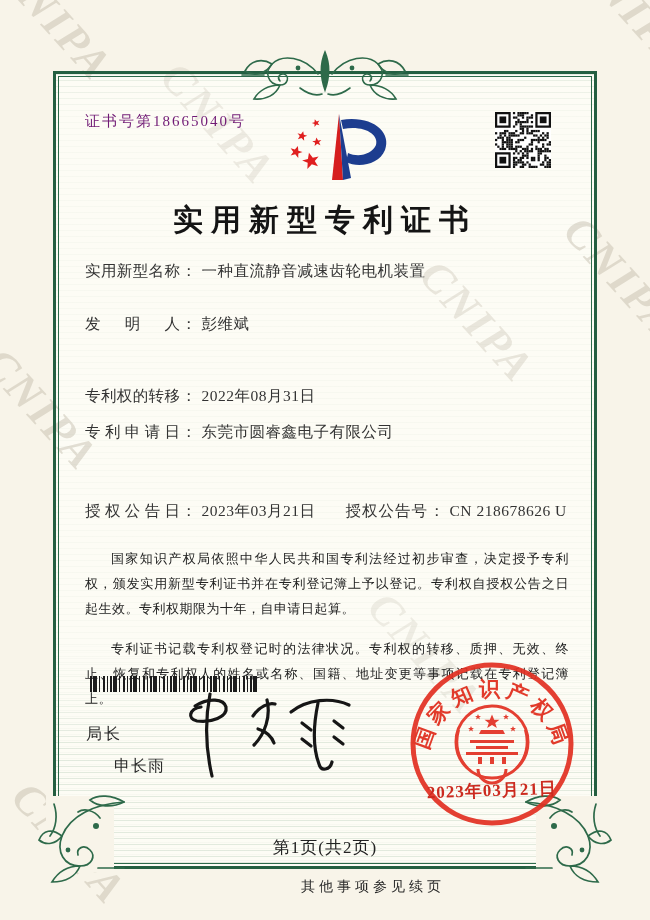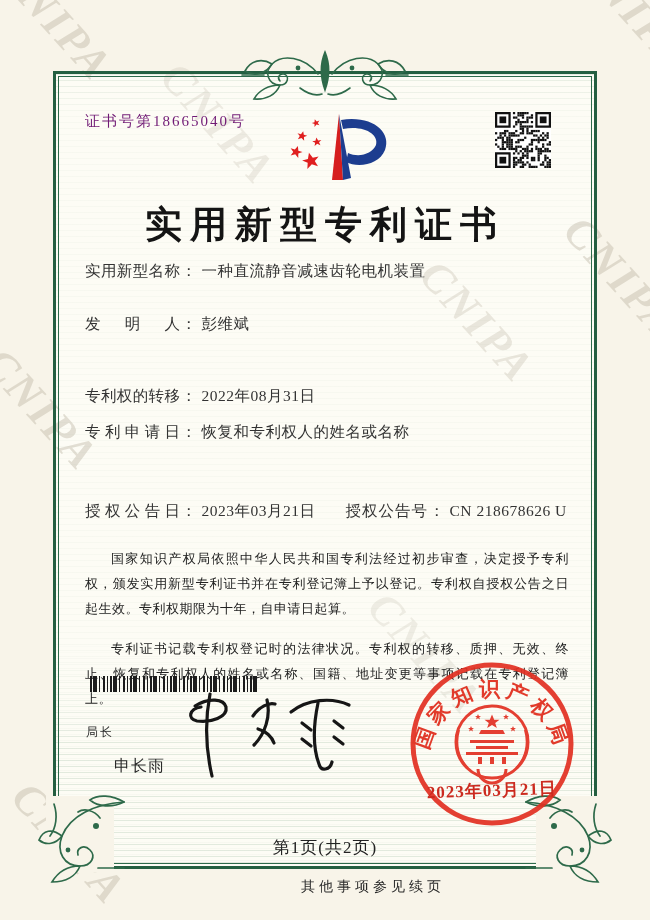--- a/index.html
+++ b/index.html
@@ -23,37 +23,37 @@
   .frame::after{content:"";position:absolute;inset:2px;border:1px solid #2e6b4c;}
   .corner-patch{position:absolute;background:#f8f4e9;z-index:5;}
   .patch-bl{left:46px;top:796px;width:68px;height:76px;}
   .patch-br{left:536px;top:796px;width:68px;height:76px;}
   .ornament{position:absolute;z-index:6;}
   
   .content{position:absolute;inset:0;z-index:7;}
   .cert-no{position:absolute;left:85px;top:112px;font-size:15px;letter-spacing:2px;color:#701a75;}
   .logo{position:absolute;left:252px;top:108px;}
   .qr{position:absolute;left:495px;top:112px;}
-  .title{position:absolute;top:200px;left:0;width:100%;text-align:center;font-size:37px;
+  .title{position:absolute;top:200px;left:0;width:100%;text-align:center;font-size:30px;
          font-weight:bold;letter-spacing:8px;color:#141414;}
   .frow{position:absolute;left:85px;font-size:15.5px;color:#333;white-space:nowrap;}
   .flabel{display:inline-block;width:95px;text-align:justify;text-align-last:justify;
           -moz-text-align-last:justify;vertical-align:bottom;}
   .fcolon{margin:0 5px 0 1px;}
   .fval{letter-spacing:0.5px;}
   .grant-no-group{margin-left:30px;}
   .glabel{letter-spacing:1px;}
   .paras{position:absolute;left:85px;top:531px;width:484px;font-size:13px;line-height:25px;
          text-align:justify;color:#222;letter-spacing:0.5px;}
   .paras p{margin:15px 0 9px 0;text-indent:2em;}
   .barcode{position:absolute;left:90px;top:676px;width:168px;height:16px;
     background:repeating-linear-gradient(90deg,#1c1c1c 0 2px,transparent 2px 3px,#1c1c1c 3px 7px,
       transparent 7px 9px,#1c1c1c 9px 10px,transparent 10px 13px,#1c1c1c 13px 15px,transparent 15px 17px,
       #1c1c1c 17px 18px,transparent 18px 20px);}
-  .signer-title{position:absolute;left:86px;top:724px;font-size:12px;color:#2a2a2a;letter-spacing:2px;}
+  .signer-title{position:absolute;left:86px;top:724px;font-size:16px;color:#2a2a2a;letter-spacing:2px;}
   .signer-name{position:absolute;left:86px;top:756px;font-size:16px;color:#2a2a2a;letter-spacing:1px;margin-left:28px;}
   .signature{position:absolute;left:165px;top:686px;z-index:8;}
   .seal{position:absolute;left:408px;top:660px;z-index:8;}
   .page-no{position:absolute;top:836px;left:0;width:100%;text-align:center;font-size:17px;
            letter-spacing:1px;color:#222;z-index:7;}
   .bottom-note{position:absolute;top:878px;left:0;width:100%;text-align:center;font-size:14px;
            letter-spacing:4px;color:#2a2a2a;padding-left:48px;}
 </style>
 </head>
 <body>
@@ -379,21 +379,21 @@
     <div class="frow" style="top:261px">
       <span class="flabel">实用新型名称</span><span class="fcolon">：</span><span class="fval">一种直流静音减速齿轮电机装置</span>
     </div>
     <div class="frow" style="top:314px">
       <span class="flabel">发明人</span><span class="fcolon">：</span><span class="fval">彭维斌</span>
     </div>
     <div class="frow" style="top:386px">
       <span class="flabel">专利权的转移</span><span class="fcolon">：</span><span class="fval">2022年08月31日</span>
     </div>
     <div class="frow" style="top:422px">
-      <span class="flabel">专利申请日</span><span class="fcolon">：</span><span class="fval">恢复和专利权人的姓名或名称</span>
+      <span class="flabel">专利申请日</span><span class="fcolon">：</span><span class="fval">东莞市圆睿鑫电子有限公司</span>
     </div>
     <div class="frow" style="top:501px">
       <span class="flabel">授权公告日</span><span class="fcolon">：</span><span class="fval">2023年03月21日</span><span class="grant-no-group"><span class="glabel">授权公告号</span><span class="fcolon">：</span><span class="fval">CN 218678626 U</span></span>
     </div>
 
     <div class="paras">
       <p>国家知识产权局依照中华人民共和国专利法经过初步审查，决定授予专利权，颁发实用新型专利证书并在专利登记簿上予以登记。专利权自授权公告之日起生效。专利权期限为十年，自申请日起算。</p>
       <p>专利证书记载专利权登记时的法律状况。专利权的转移、质押、无效、终止、恢复和专利权人的姓名或名称、国籍、地址变更等事项记载在专利登记簿上。</p>
     </div>
 

